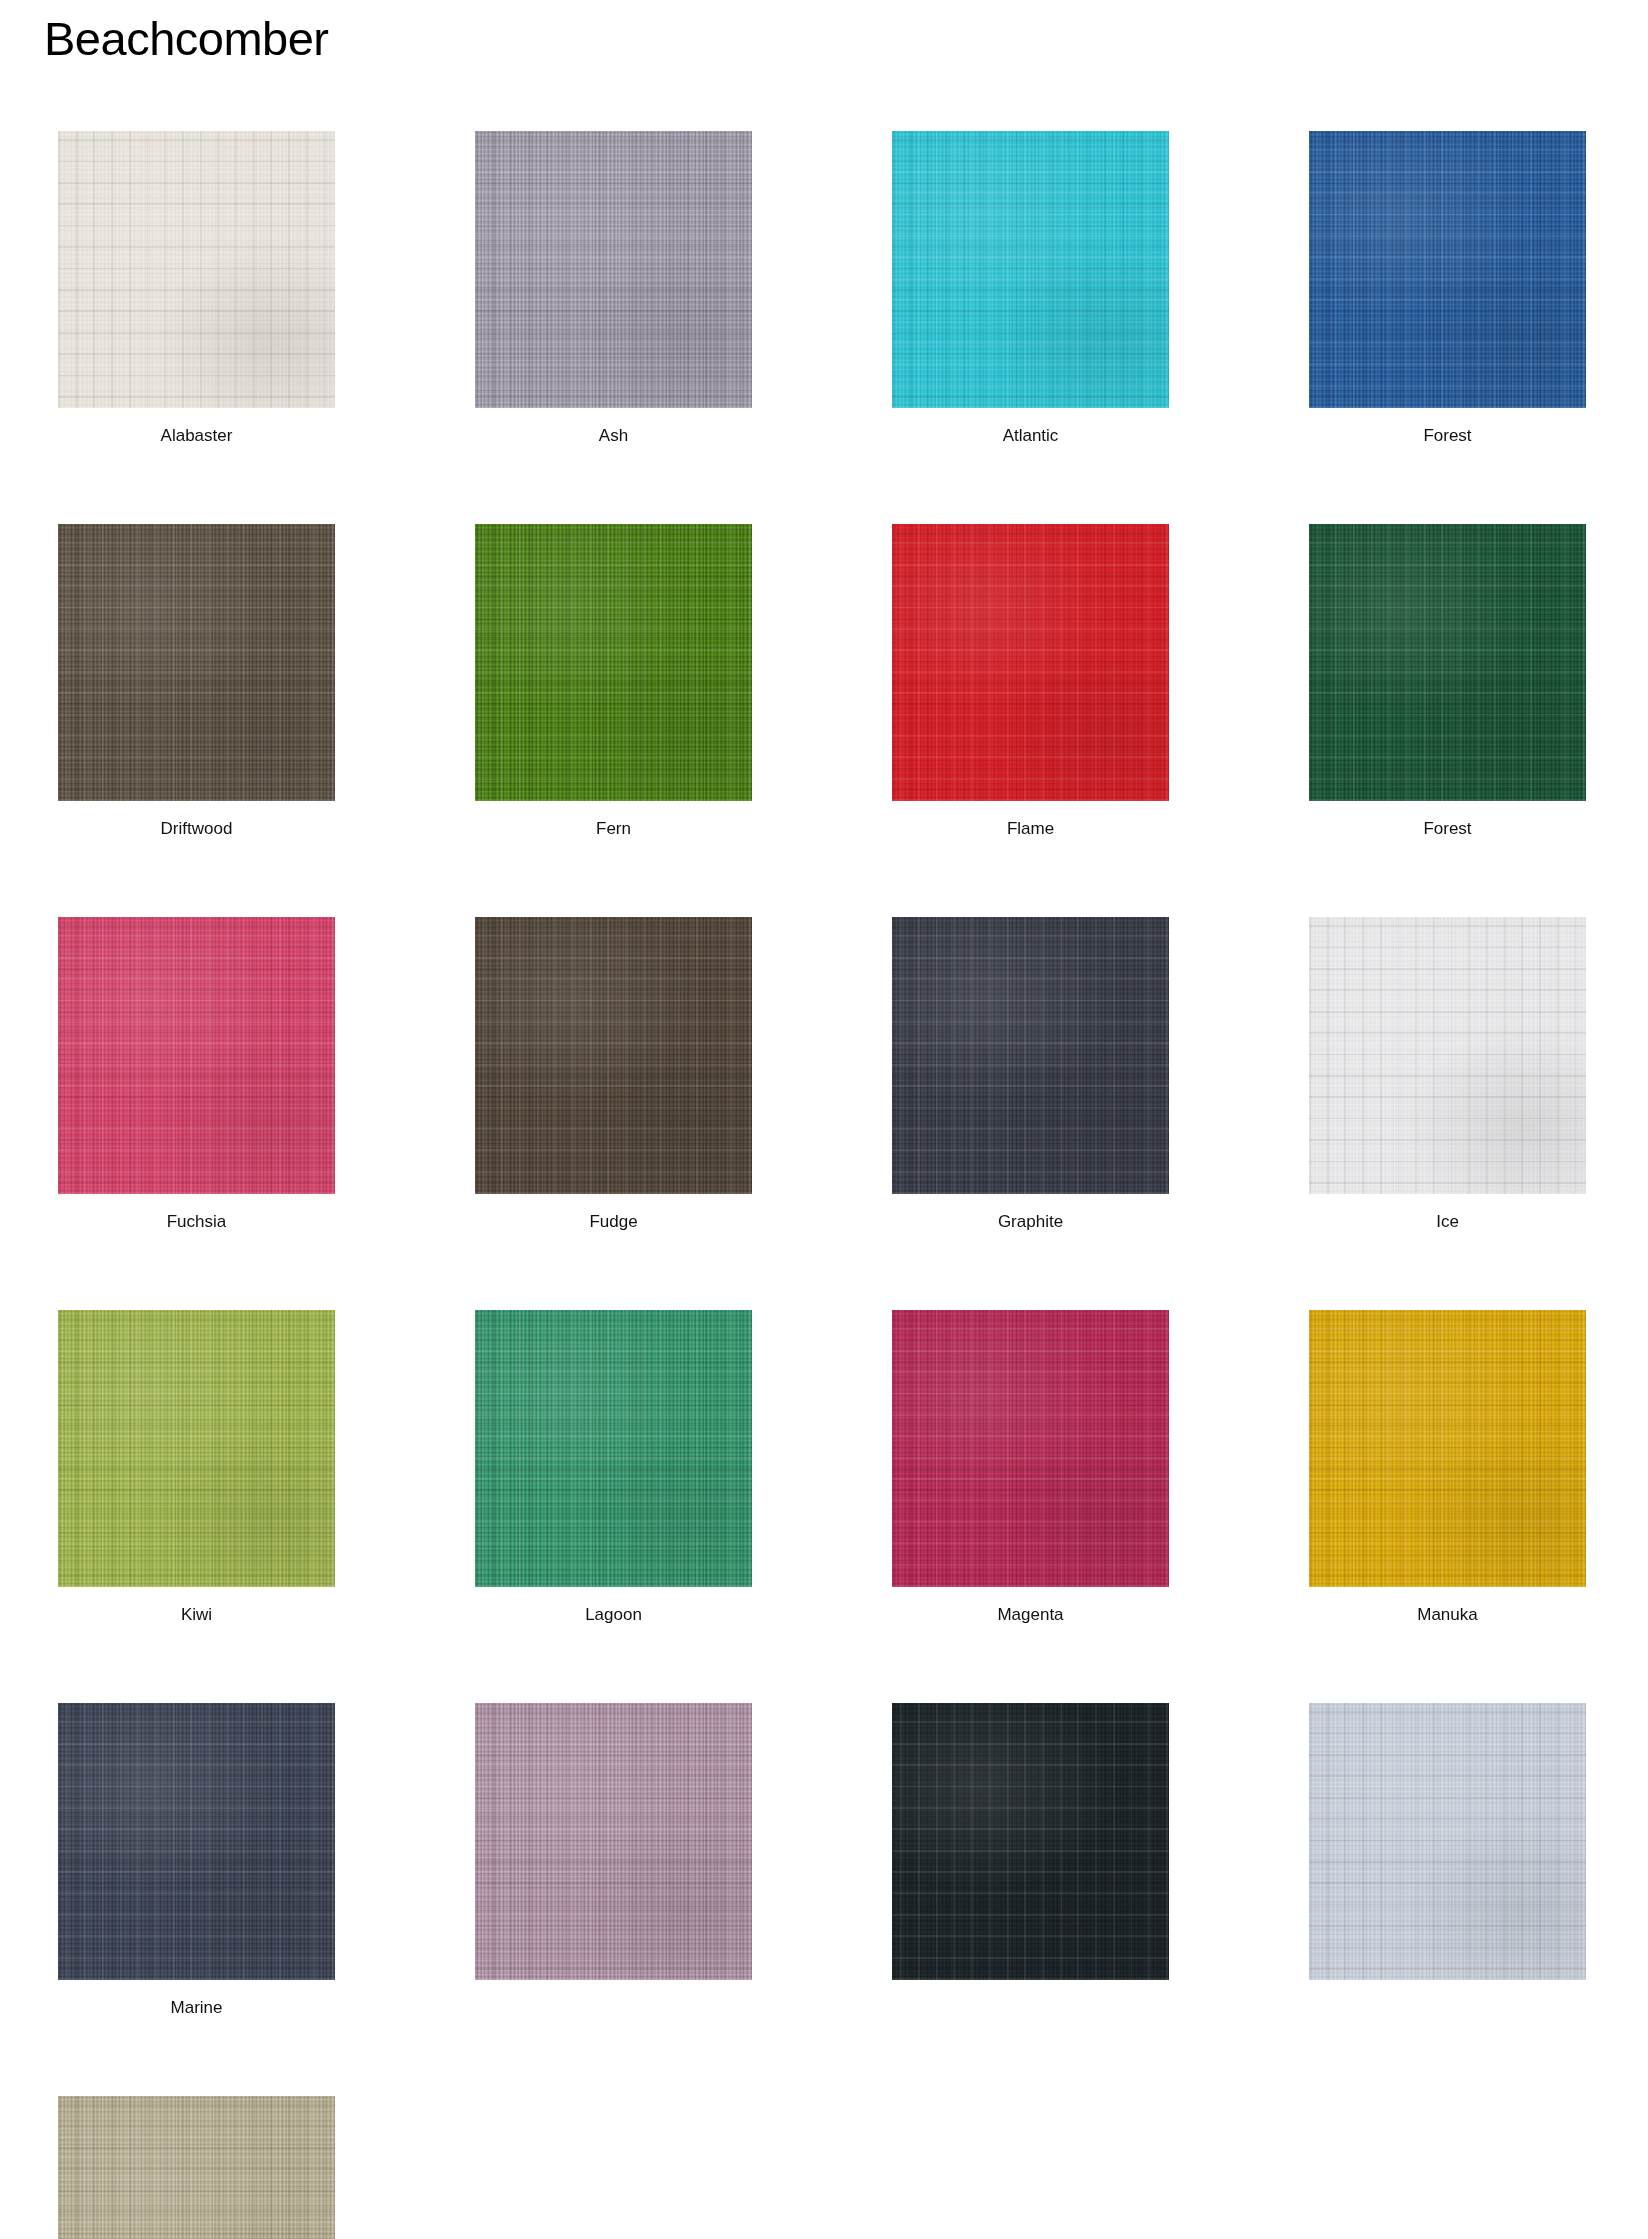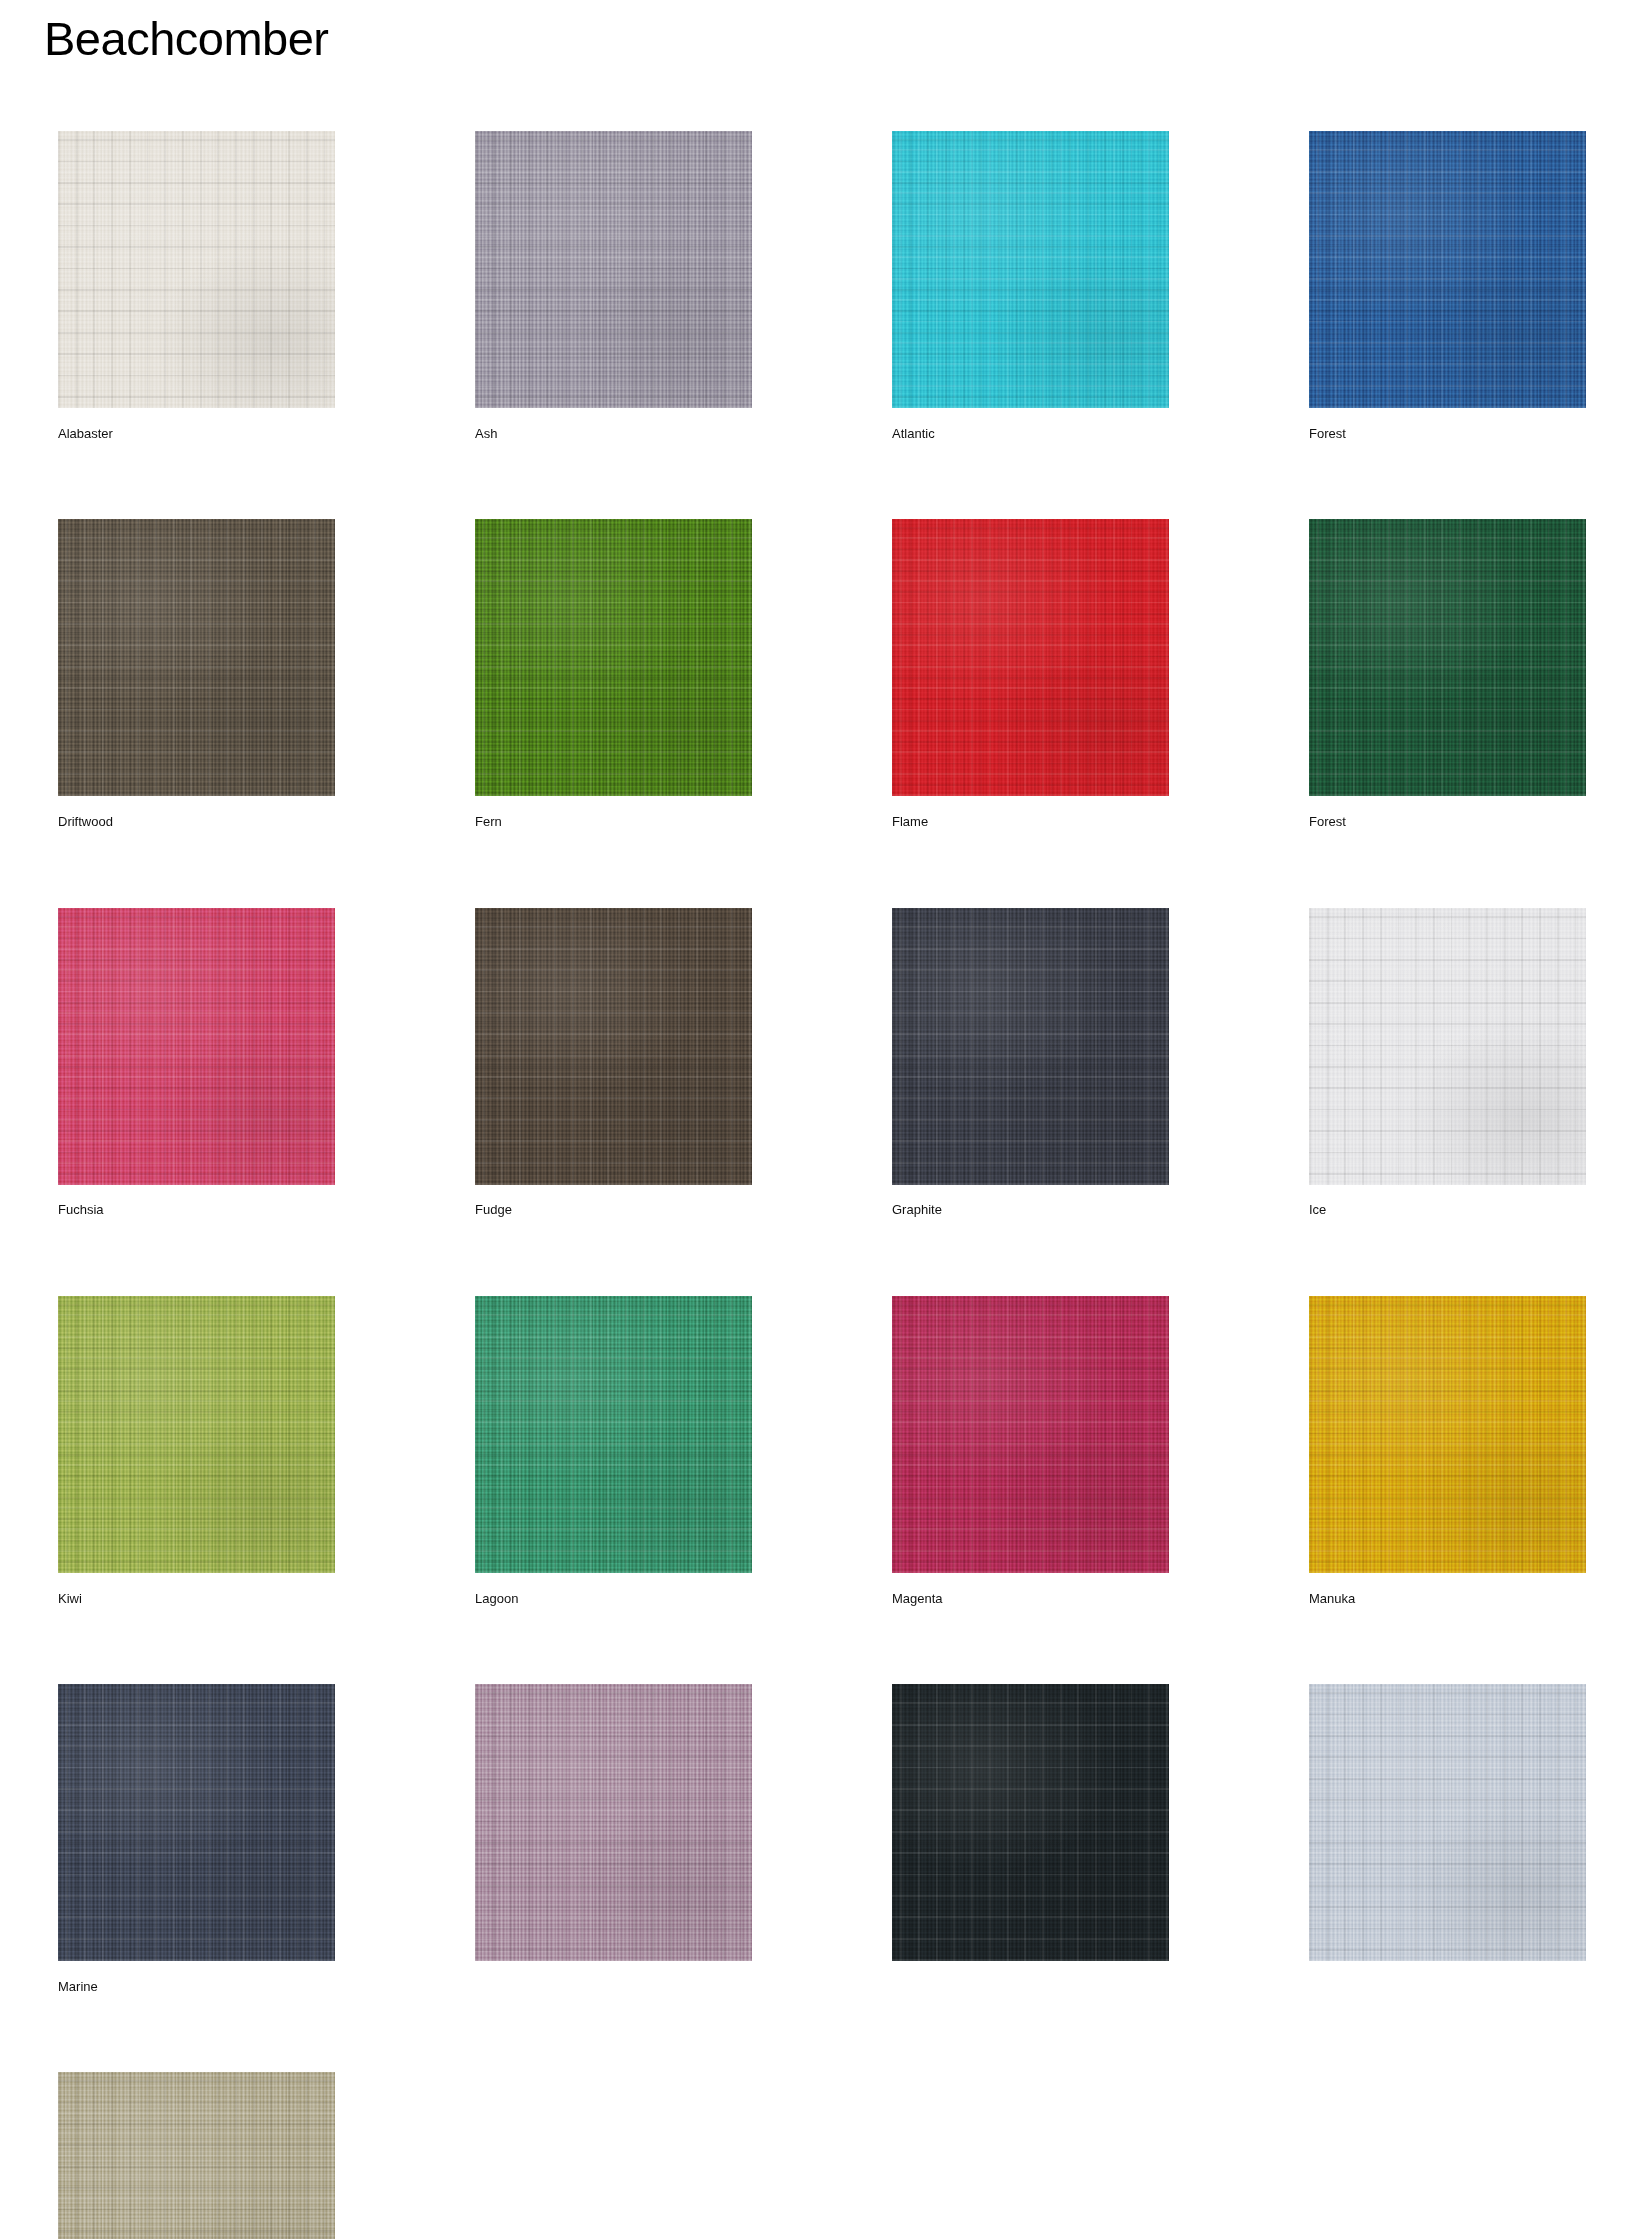--- a/index.html
+++ b/index.html
@@ -15,20 +15,21 @@
     font-family: "Liberation Sans", "DejaVu Sans", sans-serif;
     color: #000000;
     overflow: hidden;
   }
 
   .page {
     position: relative;
     width: 1552px;
     height: 2239px;
     padding: 5px;
+    text-align: center;
   }
 
   .page-title {
     position: absolute;
     left: 44px;
     top: 13px;
     font-size: 47px;
     font-weight: 400;
     letter-spacing: -0.5px;
     line-height: 1.1;
@@ -124,21 +125,21 @@
     position: absolute;
     inset: 0;
     background-image:
       radial-gradient(ellipse 70% 55% at 32% 30%, rgba(255,255,255,0.085), rgba(255,255,255,0) 70%),
       radial-gradient(ellipse 60% 50% at 78% 76%, rgba(0,0,0,0.075), rgba(0,0,0,0) 72%);
     pointer-events: none;
   }
 
   .swatch-label {
     margin-top: 17.7px;
-    font-size: 13px;
+    font-size: 17px;
     font-weight: 400;
     line-height: 1.2;
     color: #111111;
     white-space: nowrap;
   }
 </style>
 </head>
 <body>
 
 <div class="page">

